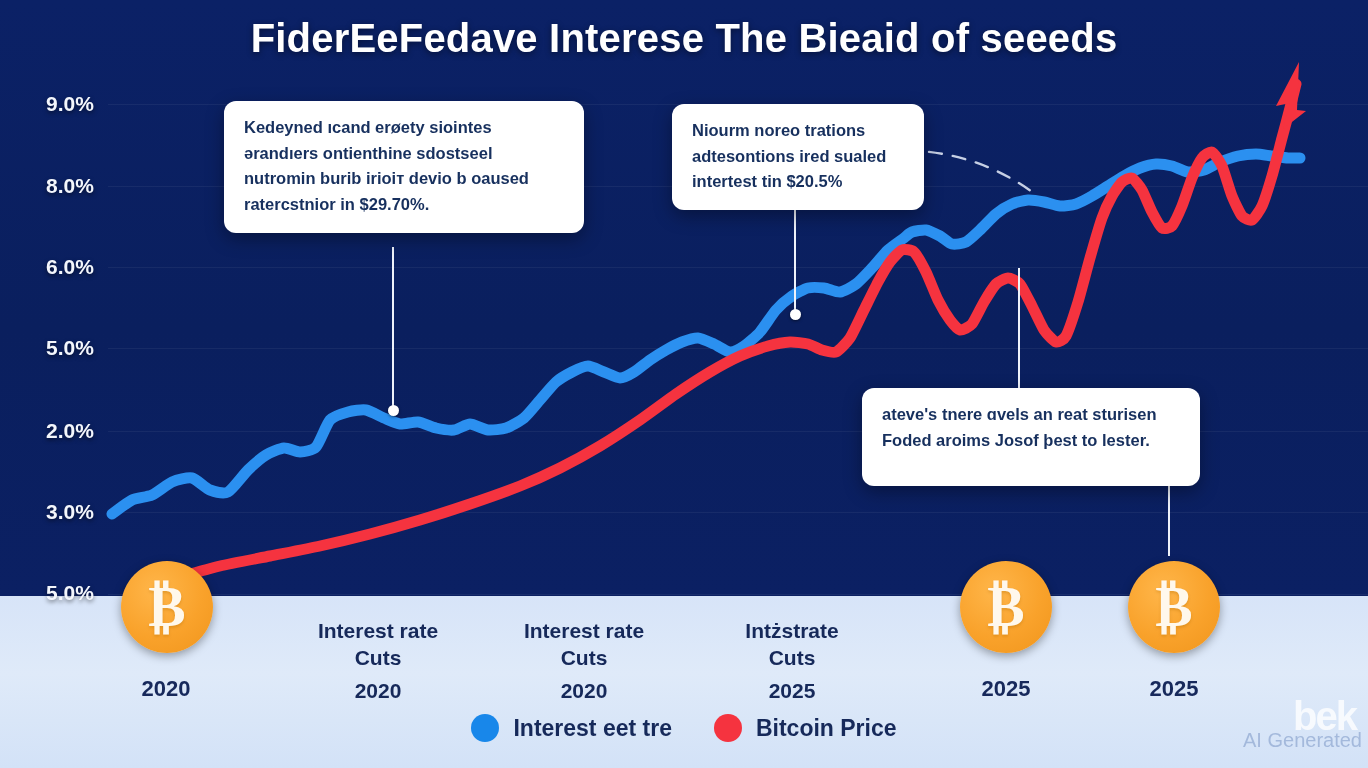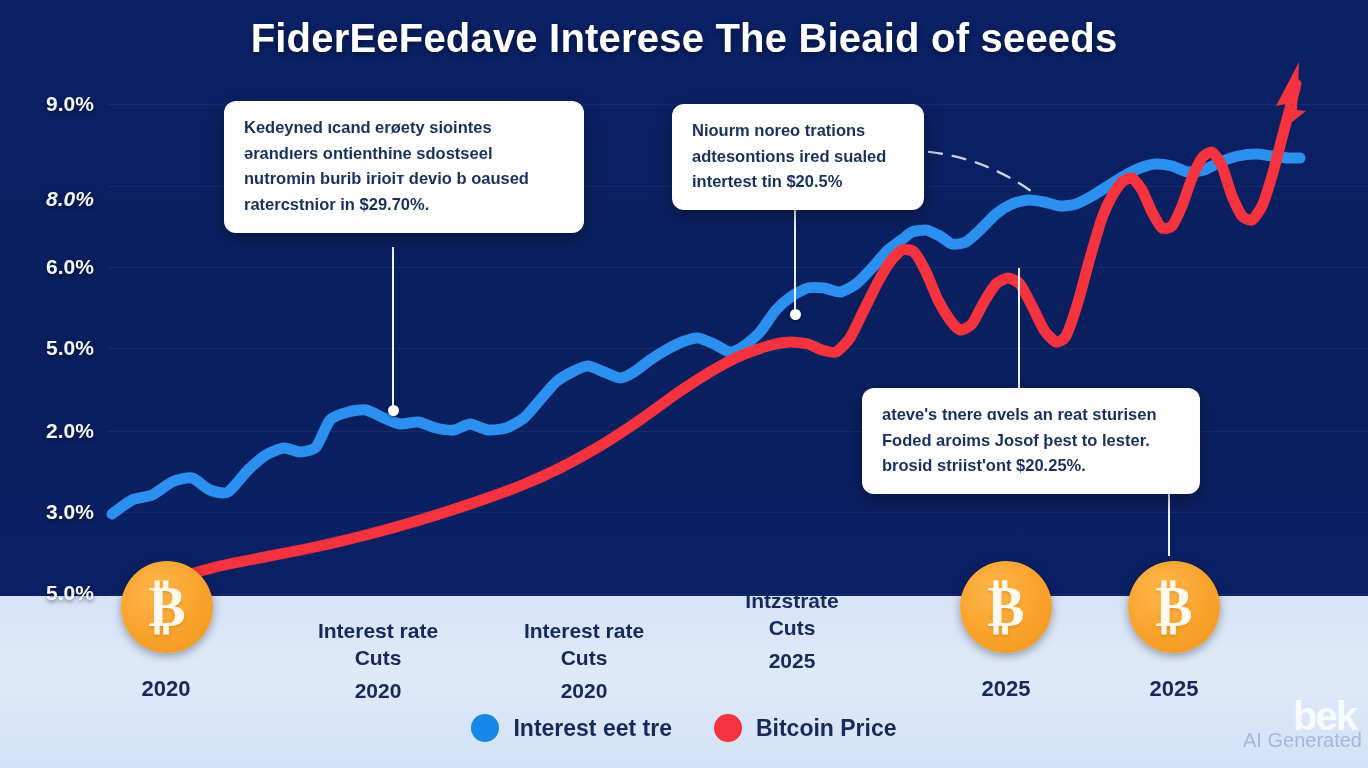--- a/index.html
+++ b/index.html
@@ -83,21 +83,21 @@
       <div class="grid" style="top: 348px;"></div>
       <div class="grid" style="top: 431px;"></div>
       <div class="grid" style="top: 512px;"></div>
       <div class="grid" style="top: 594px;"></div>
     </div>
 
   <div class="title">FiderEeFedave Interese The Bieaid of seeeds</div>
 
   <div id="ylabels">
       <div class="ylab" style="top: 92px;">9.0%</div>
-      <div class="ylab" style="top: 187px; font-style: italic;">8.0%</div>
+      <div class="ylab" style="top: 174px;">8.0%</div>
       <div class="ylab" style="top: 255px;">6.0%</div>
       <div class="ylab" style="top: 336px;">5.0%</div>
       <div class="ylab" style="top: 419px;">2.0%</div>
       <div class="ylab" style="top: 500px;">3.0%</div>
       <div class="ylab" style="top: 581px;">5.0%</div>
     </div>
 
   <svg class="chart" viewBox="0 0 1368 768">
     <defs>
       <filter id="soft" x="-30%" y="-30%" width="160%" height="160%">
@@ -129,21 +129,20 @@
 
   <div class="callout" id="callout-2" style="left: 672px; top: 104px; width: 252px; min-height: 92px;">
     <span>Niourm noreo trations</span>
     <span>adtesontions ired sualed</span>
     <span>intertest tin $20.5%</span>
   </div>
 
   <div class="callout" id="callout-3" style="left: 862px; top: 388px; width: 338px; min-height: 98px;">
     <span>ateve's tnere ɑvels an reat sturisen</span>
     <span>Foded aroims Josof þest to lester.</span>
-    <span>brosid striist'ont $20.25%.</span>
   </div>
 
   <div id="coins">
       <div class="coin" style="left: 121px; top: 561px;">
         <b>₿</b>
       </div>
       <div class="coin" style="left: 960px; top: 561px;">
         <b>₿</b>
       </div>
       <div class="coin" style="left: 1128px; top: 561px;">
@@ -155,21 +154,21 @@
       <div class="xgroup" style="left: 298px; top: 618px; width: 160px;">
         <div>Interest rate</div>
         <div>Cuts</div>
         <div style="margin-top:6px">2020</div>
       </div>
       <div class="xgroup" style="left: 504px; top: 618px; width: 160px;">
         <div>Interest rate</div>
         <div>Cuts</div>
         <div style="margin-top:6px">2020</div>
       </div>
-      <div class="xgroup" style="left: 712px; top: 588px; width: 160px;">
+      <div class="xgroup" style="left: 712px; top: 618px; width: 160px;">
         <div>Intżstrate</div>
         <div>Cuts</div>
         <div style="margin-top:6px">2025</div>
       </div>
     </div>
   <div id="xyears">
       <div class="xyear" style="left: 106px; top: 676px; width: 120px;">2020</div>
       <div class="xyear" style="left: 946px; top: 676px; width: 120px;">2025</div>
       <div class="xyear" style="left: 1114px; top: 676px; width: 120px;">2025</div>
     </div>

